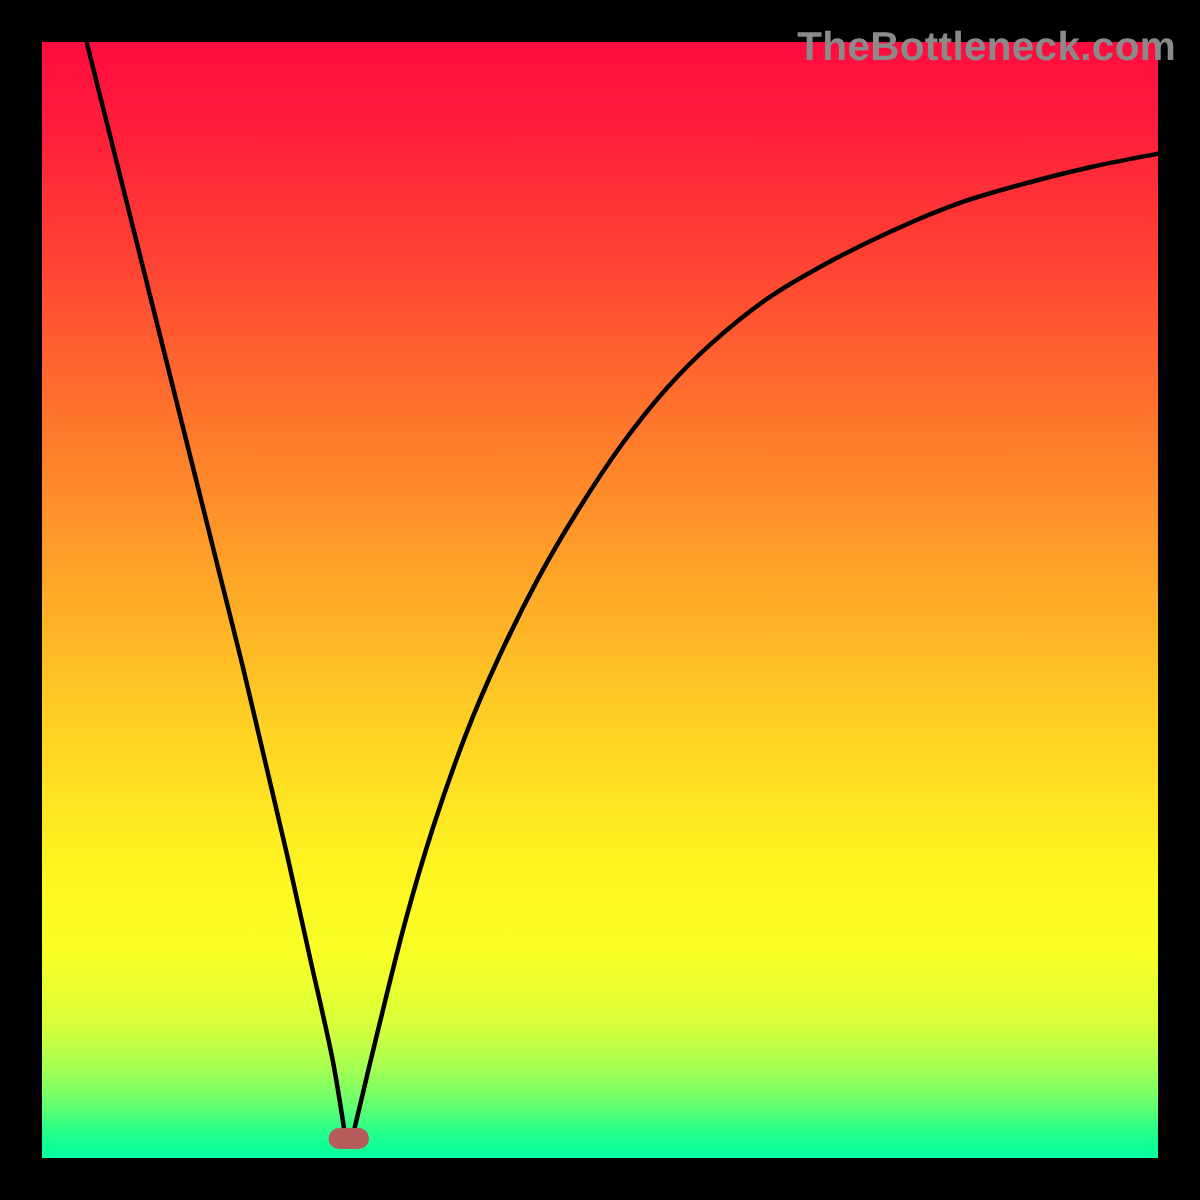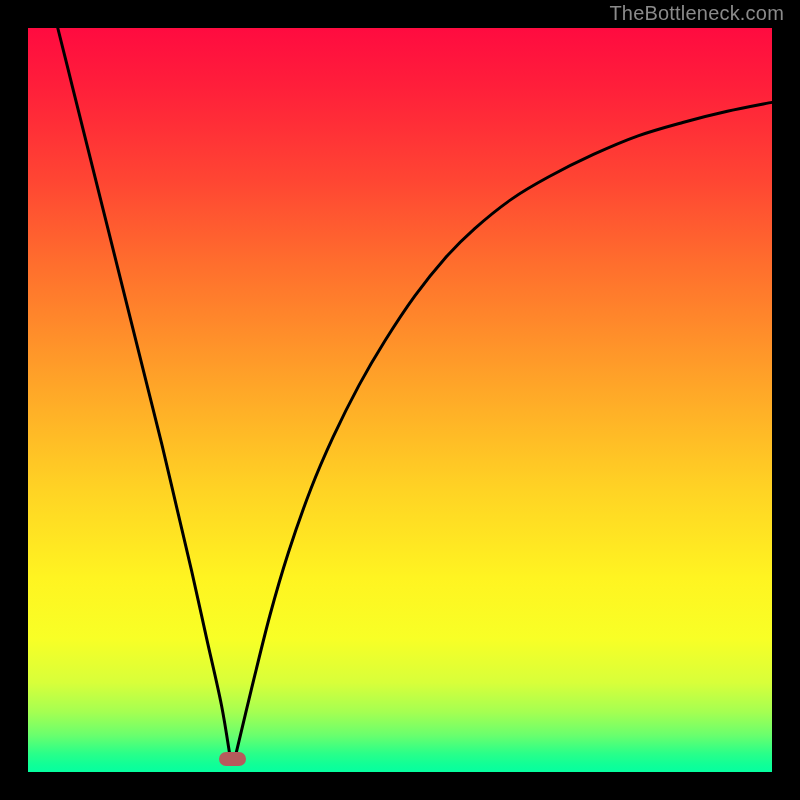--- a/index.html
+++ b/index.html
@@ -34,26 +34,26 @@
       #d8ff3a 88%,
       #a4ff52 92%,
       #6bff6d 95%,
       #2aff89 97.5%,
       #10ff97 99%,
       #05ffa0 100%
     );
   }
   .watermark {
     position: absolute;
-    top: 2px;
+    top: 16px;
     right: 16px;
     color: #8a8a8a;
-    font-size: 20px;
+    font-size: 27px;
     letter-spacing: 0.2px;
-    font-weight: 400;
+    font-weight: 700;
     pointer-events: none;
   }
   .marker {
     position: absolute;
     border-radius: 999px;
     background: #b65b5c;
   }
   svg.curve {
     position: absolute;
     top: 0;

